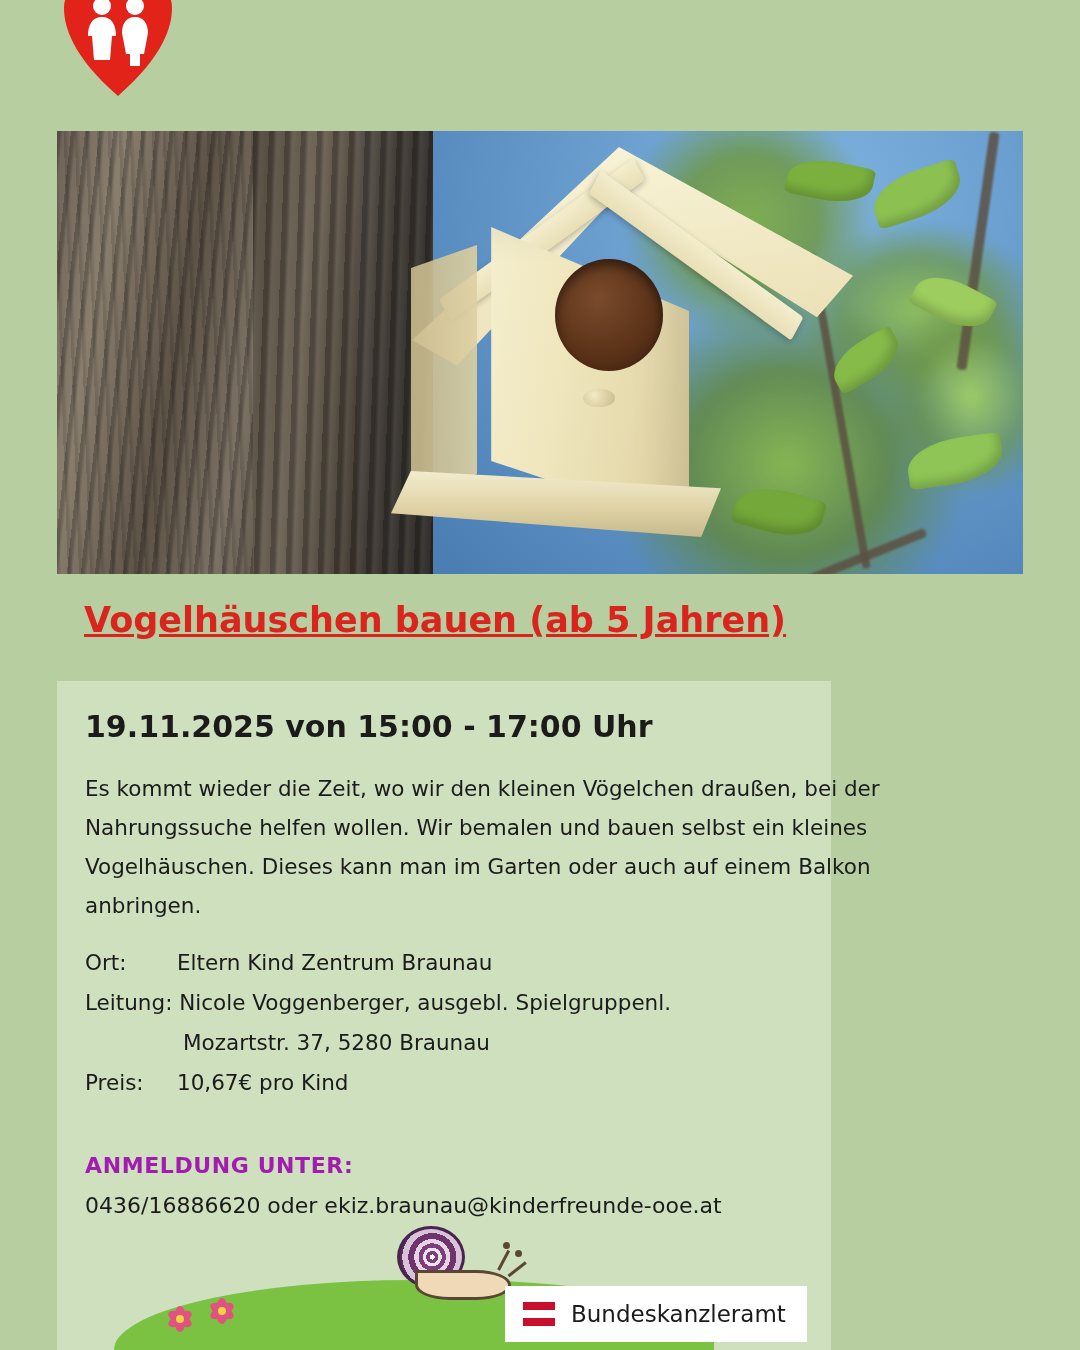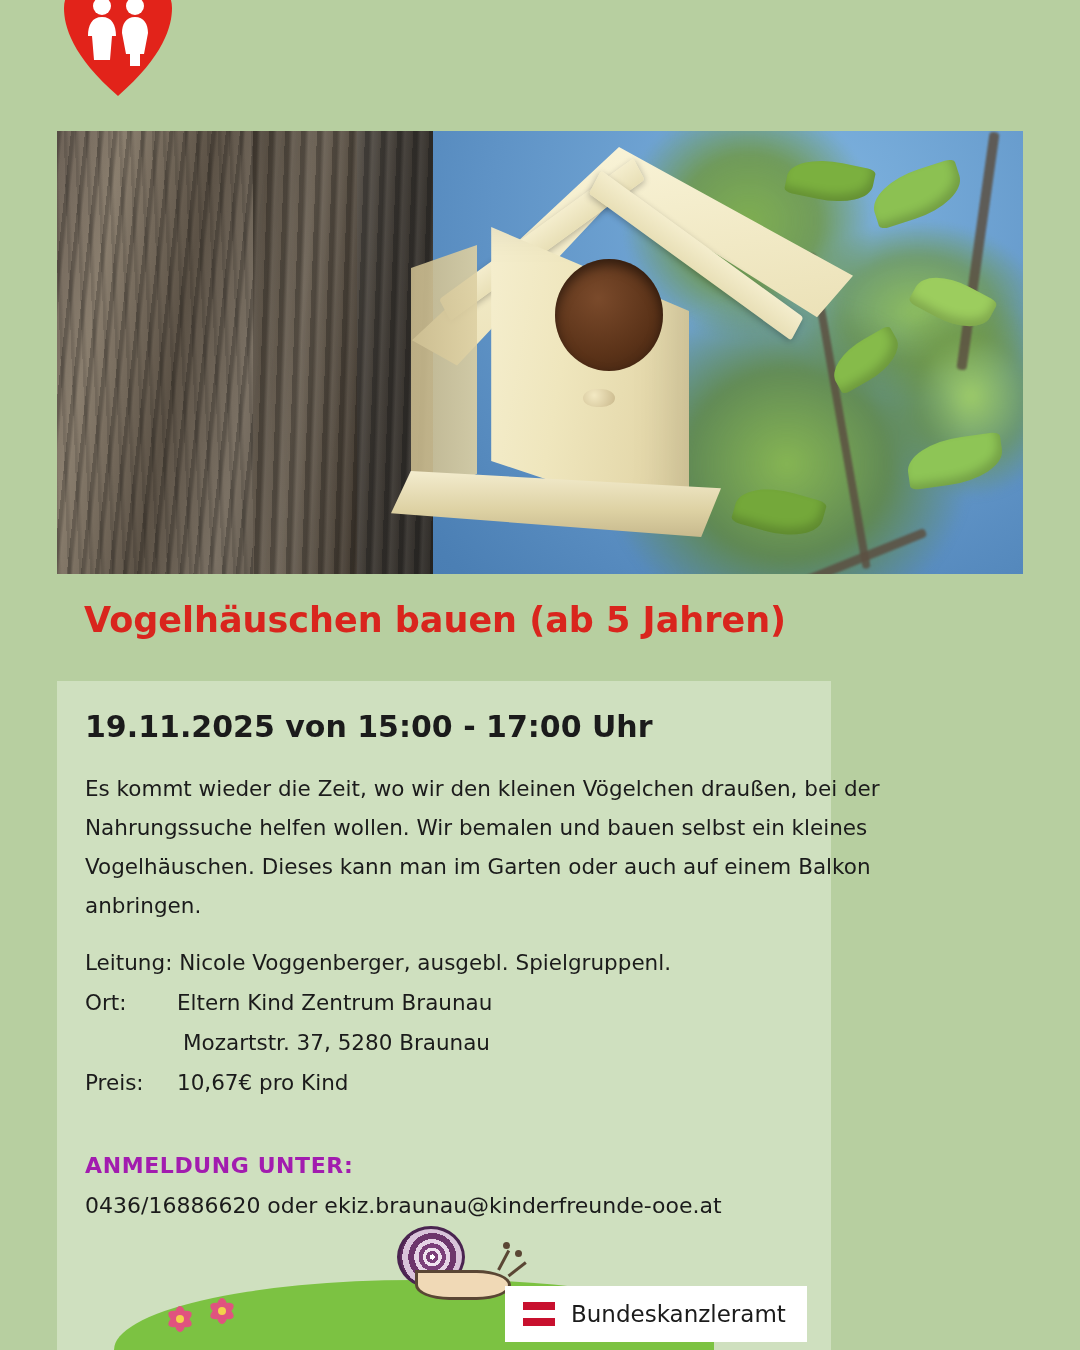--- a/index.html
+++ b/index.html
@@ -195,20 +195,21 @@
   
   .subtitle {
     position: absolute;
     left: 84px;
     top: 600px;
     font-family: "DejaVu Sans", sans-serif;
     font-weight: bold;
     font-size: 35px;
     color: #d9251d;
     white-space: nowrap;
+    text-decoration: underline;
   }
 
   
   .panel {
     position: absolute;
     left: 57px;
     top: 681px;
     width: 774px;
     height: 669px;
     background: #cfe0bf;
@@ -411,25 +412,25 @@
 </div>
 
 <div class="subtitle">Vogelhäuschen bauen (ab 5 Jahren)</div>
 
 <div class="panel">
   <div class="date">19.11.2025 von 15:00 - 17:00 Uhr</div>
   <div class="desc">Es kommt wieder die Zeit, wo wir den kleinen Vögelchen draußen, bei der Nahrungssuche helfen wollen. Wir bemalen und bauen selbst ein kleines Vogelhäuschen. Dieses kann man im Garten oder auch auf einem Balkon anbringen.</div>
 
   <div class="details">
     <div class="row">
-      <div class="val">Leitung: Nicole Voggenberger, ausgebl. Spielgruppenl.</div>
+      <div class="lbl">Ort:</div>
+      <div class="val">Eltern Kind Zentrum Braunau</div>
     </div>
     <div class="row">
-      <div class="lbl">Ort:</div>
-      <div class="val">Eltern Kind Zentrum Braunau</div>
+      <div class="val">Leitung: Nicole Voggenberger, ausgebl. Spielgruppenl.</div>
     </div>
     <div class="row indent">
       <div class="val">Mozartstr. 37, 5280 Braunau</div>
     </div>
     <div class="row">
       <div class="lbl">Preis:</div>
       <div class="val">10,67€ pro Kind</div>
     </div>
   </div>
 

